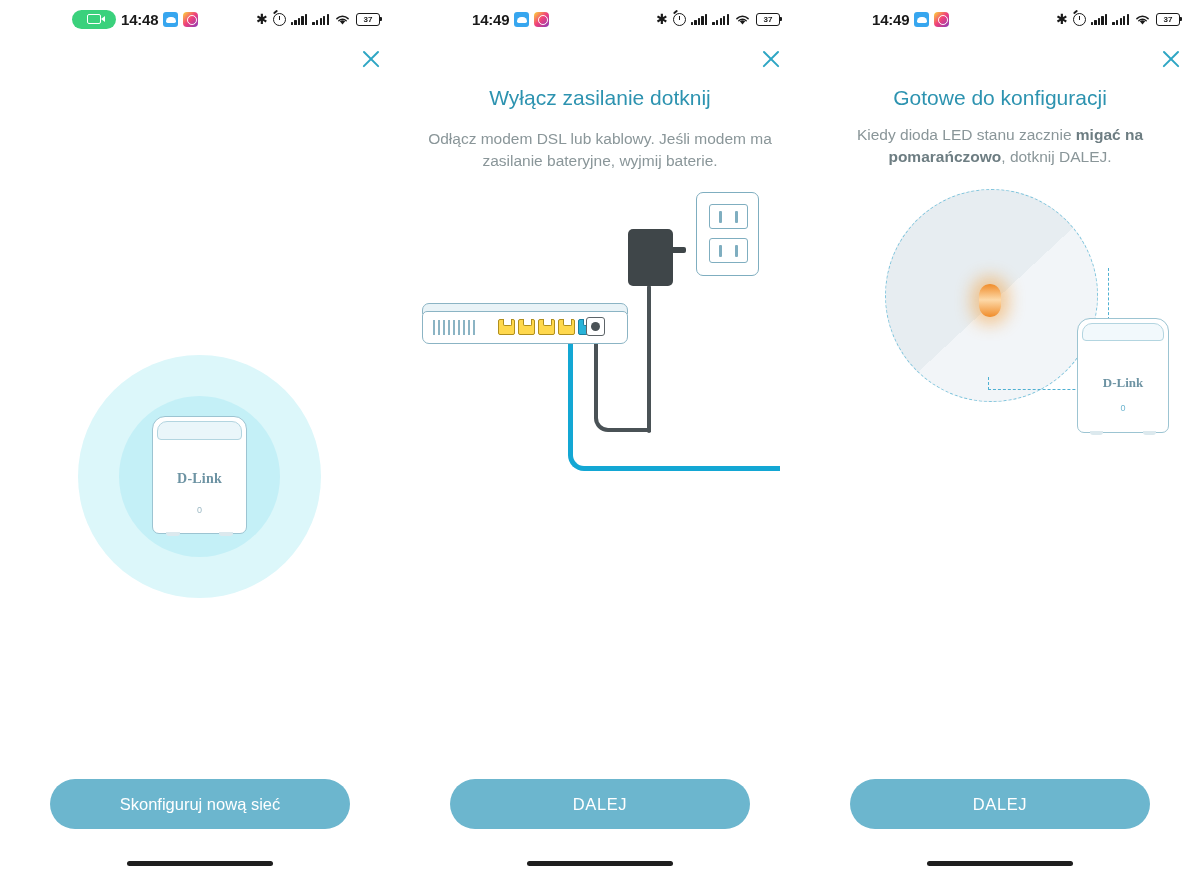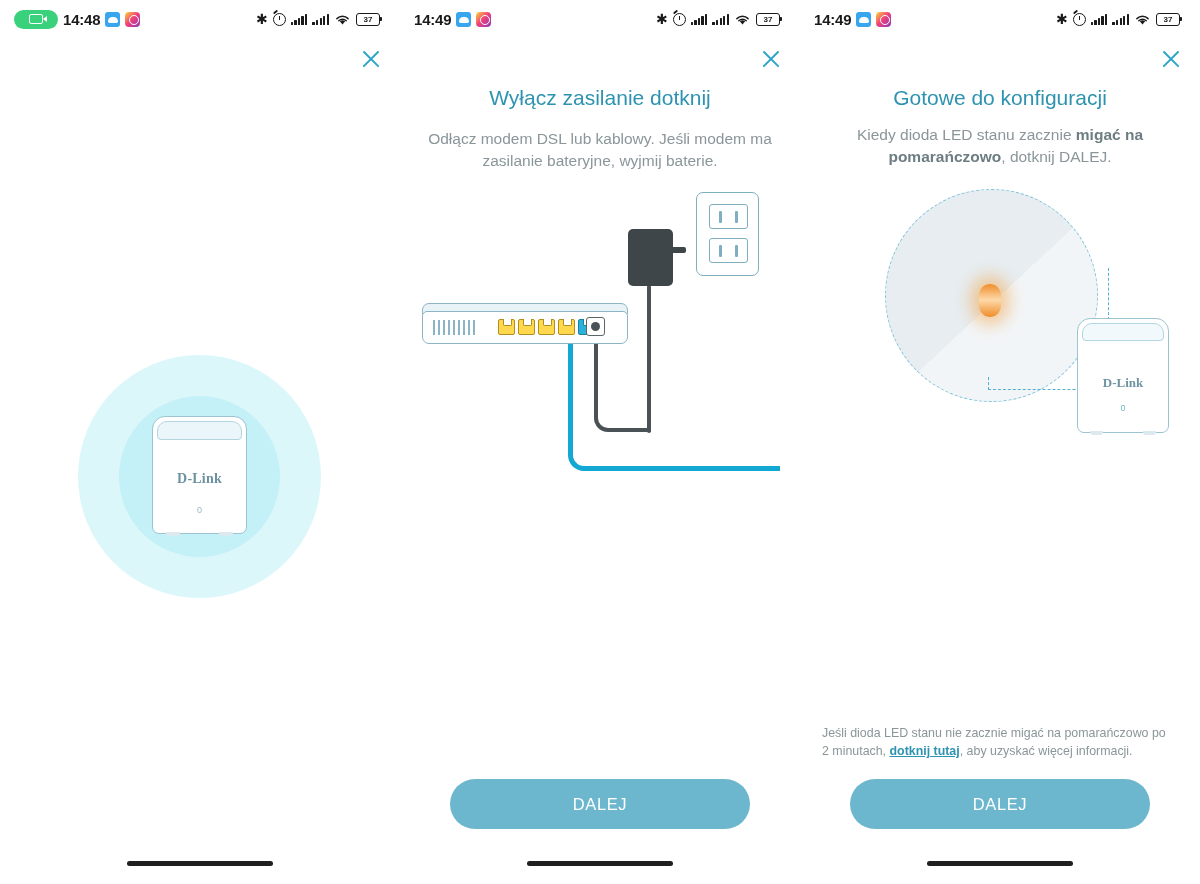--- a/index.html
+++ b/index.html
@@ -31,20 +31,21 @@
     align-items: center;
     padding: 0 14px;
     font-size: 14px;
     color: #1a1a1a;
     flex: 0 0 auto;
   }
   .sb-left {
     display: flex;
     align-items: center;
     gap: 5px;
+    margin-left: 58px;
   }
   .sb-right {
     display: flex;
     align-items: center;
     gap: 5px;
     margin-left: auto;
     margin-right: 6px;
   }
   .rec-pill {
     width: 44px; height: 19px;
@@ -511,20 +512,21 @@
       <div class="dlink-box">
         <div class="cap"></div>
         <div class="brand">D-Link</div>
         <div class="led">0</div>
         <div class="foot l"></div>
         <div class="foot r"></div>
       </div>
     </div>
 
     <div class="footer">
+      <button class="btn">Skonfiguruj nową sieć</button>
     </div>
 
     <div class="homebar-wrap">
       <div class="homebar"></div>
     </div>
   </div>
 
   <div class="panel">
     <div class="statusbar">
       <div class="sb-left">
@@ -668,21 +670,20 @@
           <div class="cap"></div>
           <div class="brand">D-Link</div>
           <div class="led">0</div>
           <div class="foot l"></div>
           <div class="foot r"></div>
         </div>
       </div>
     </div>
 
     <div class="footer">
-      <div class="note"><span>Jeśli dioda LED stanu nie zacznie migać na pomarańczowo po 2 minutach, </span><a href="#">dotknij tutaj</a><span>, aby uzyskać więcej informacji.</span></div>
       <button class="btn caps">DALEJ</button>
     </div>
 
     <div class="homebar-wrap">
       <div class="homebar"></div>
     </div>
   </div>
 
 </div>
 

